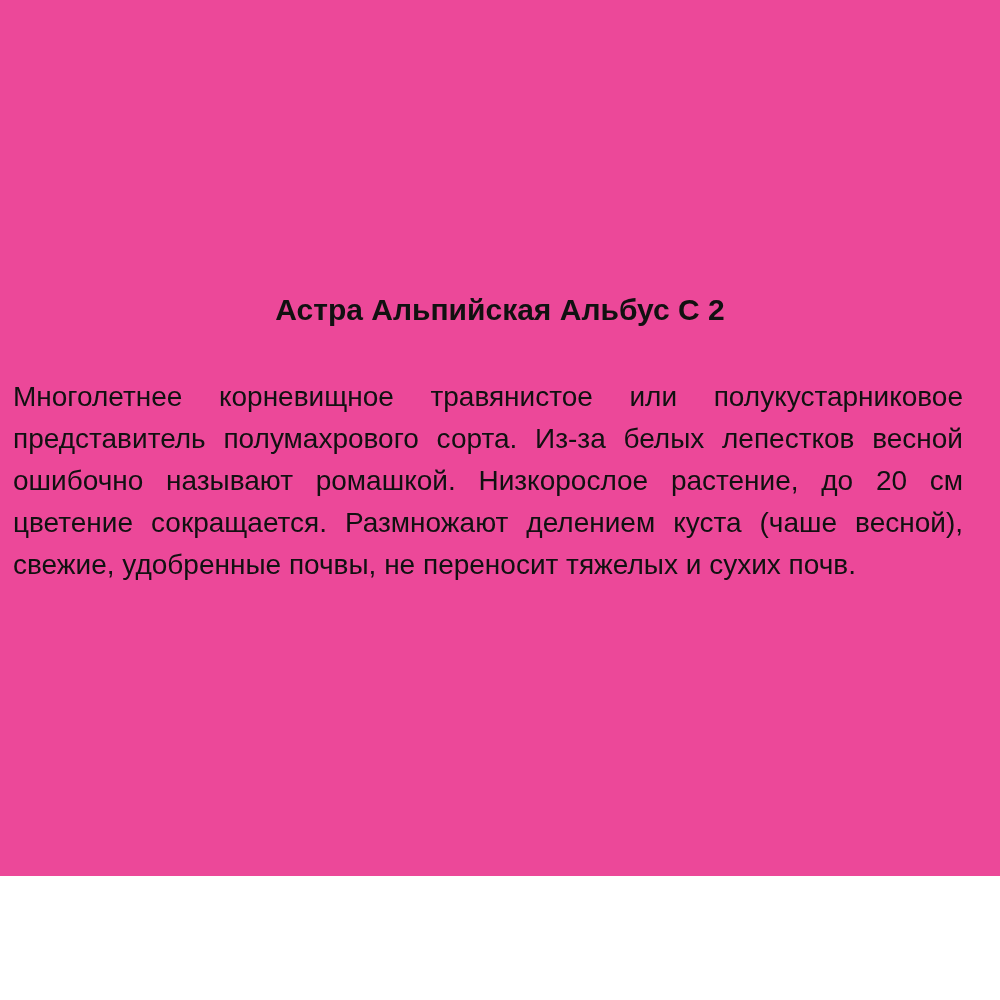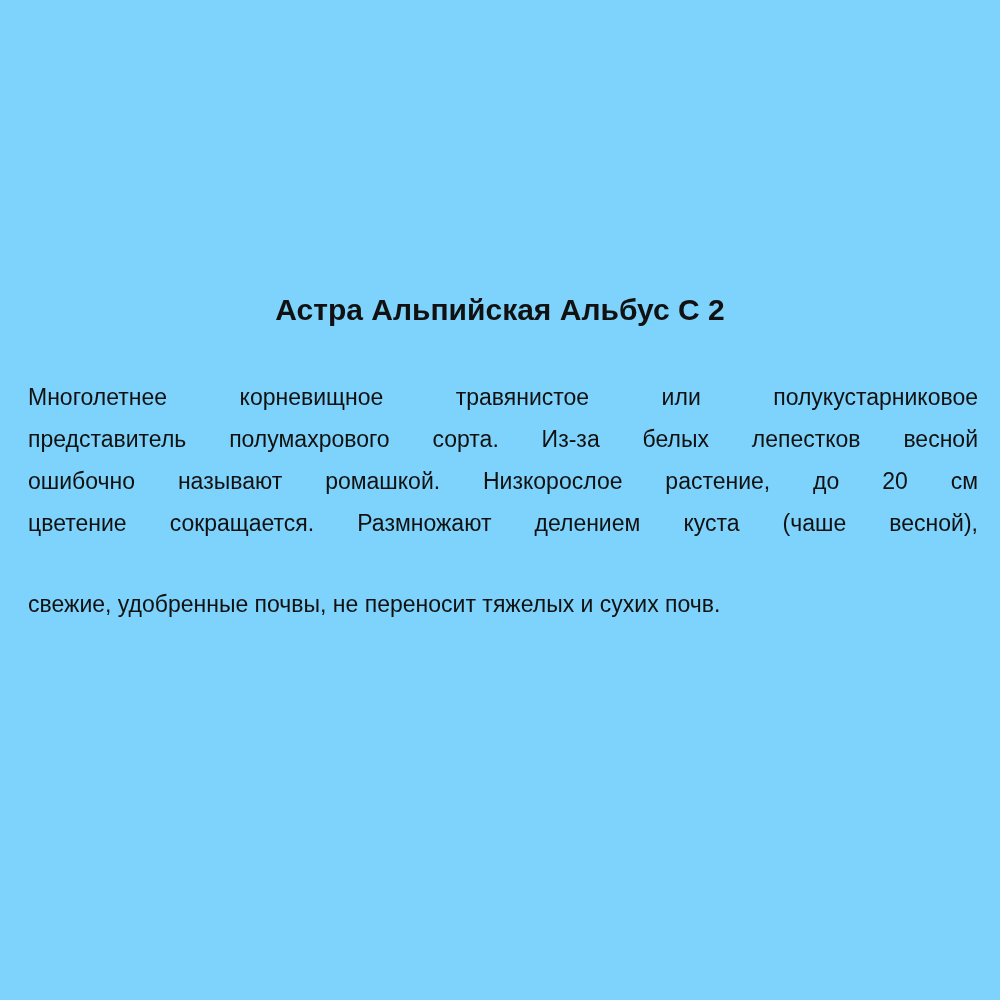--- a/index.html
+++ b/index.html
@@ -3,55 +3,54 @@
 <meta charset="utf-8">
 <style>
   html, body {
     margin: 0;
     padding: 0;
     background: #ffffff;
   }
   .page {
     position: relative;
     width: 1000px;
-    height: 1000px;
-    background: #7dd3fc;
+    height: 876px;
+    background: #ec4899;
     overflow: hidden;
     font-family: "Liberation Sans", sans-serif;
     color: #111111;
   }
   .doc-title {
     position: absolute;
     top: 293px;
     left: 0;
     width: 1000px;
     text-align: center;
     font-size: 30px;
     font-weight: bold;
     color: #111111;
   }
   .paragraph {
     position: absolute;
     top: 376px;
-    left: 28px;
+    left: 13px;
     width: 950px;
-    font-size: 23px;
+    font-size: 28px;
     color: #111111;
   }
   .line {
     line-height: 42px;
     text-align: justify;
     
     text-align-last: justify;
     white-space: normal;
   }
   .line.last {
     text-align: left;
     text-align-last: left;
-    margin-top: 39px;
   }
 </style>
 </head>
 <body>
 
 <div class="page">
 
   <div class="doc-title">Астра Альпийская Альбус С 2</div>
 
   <div class="paragraph">

